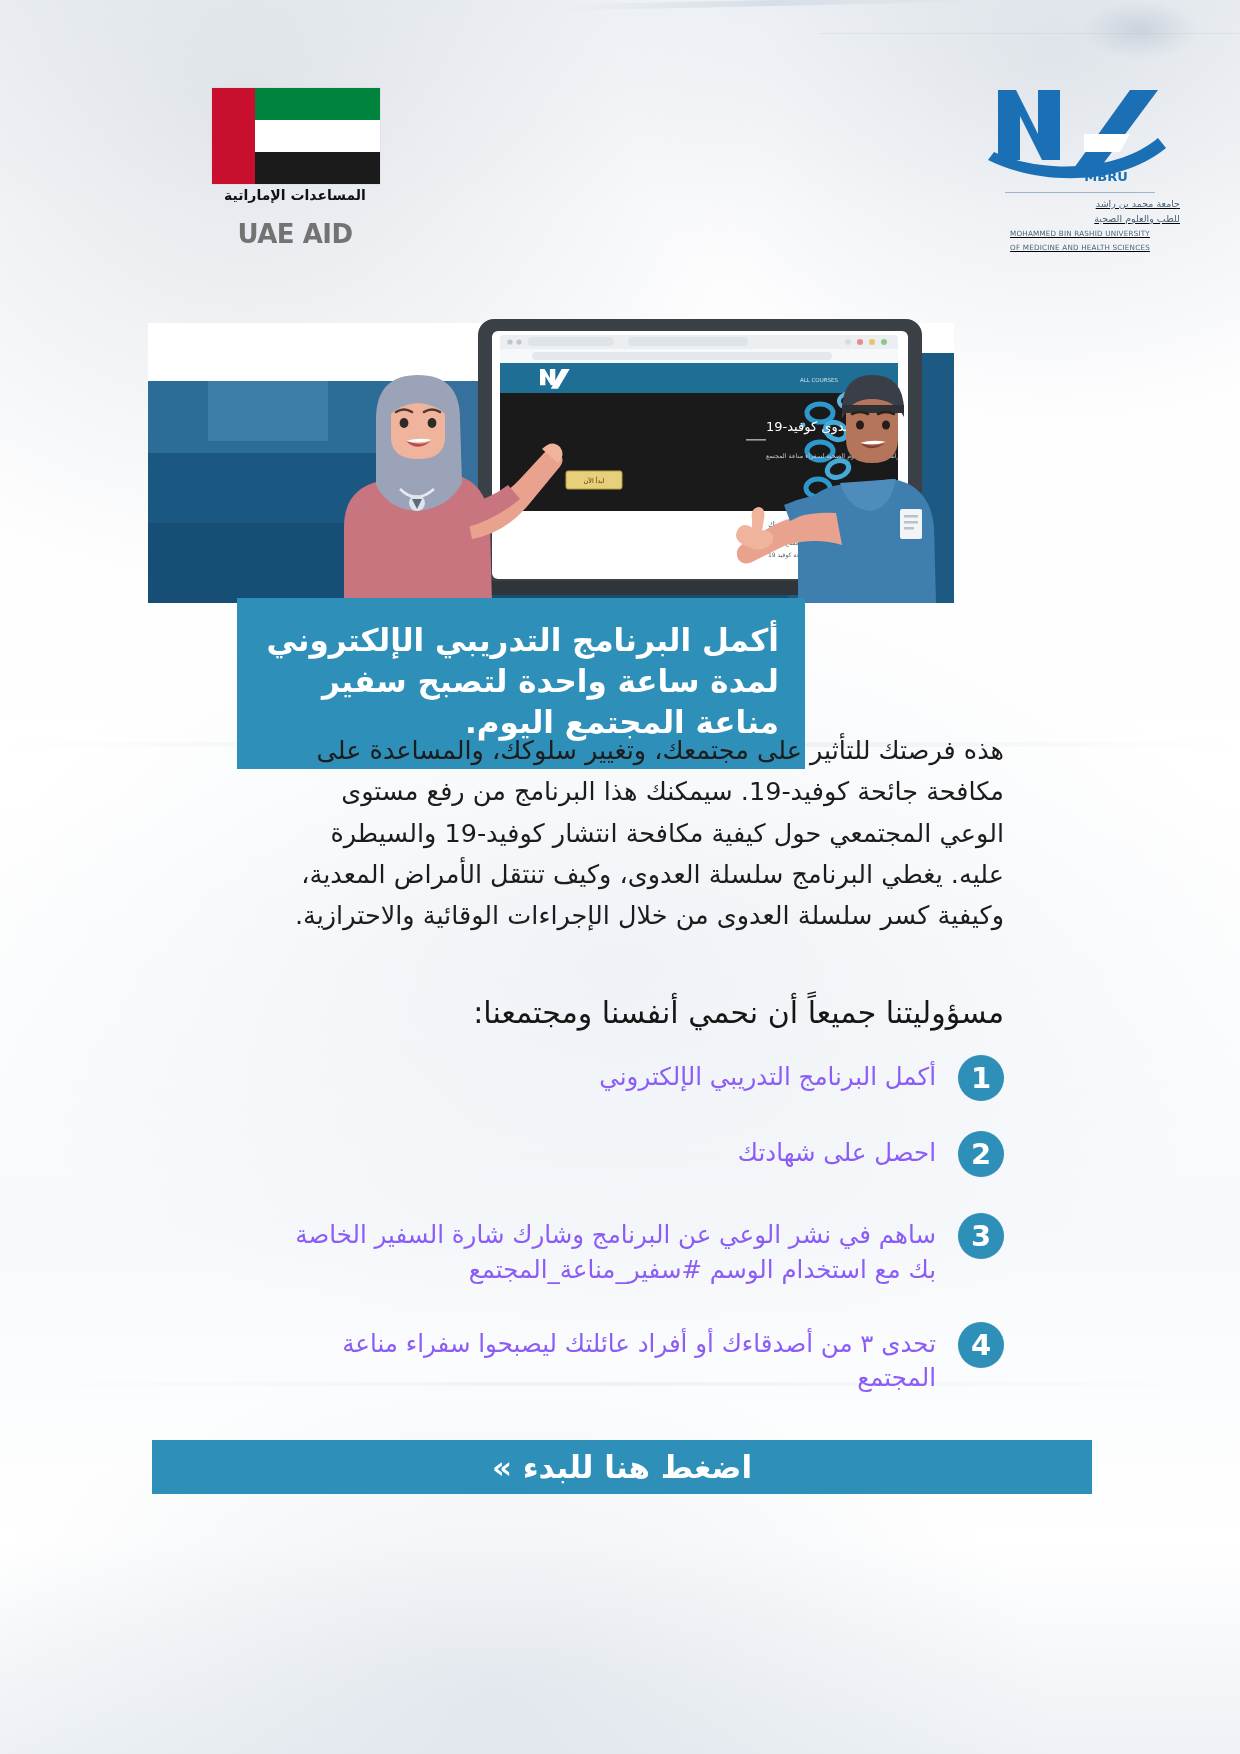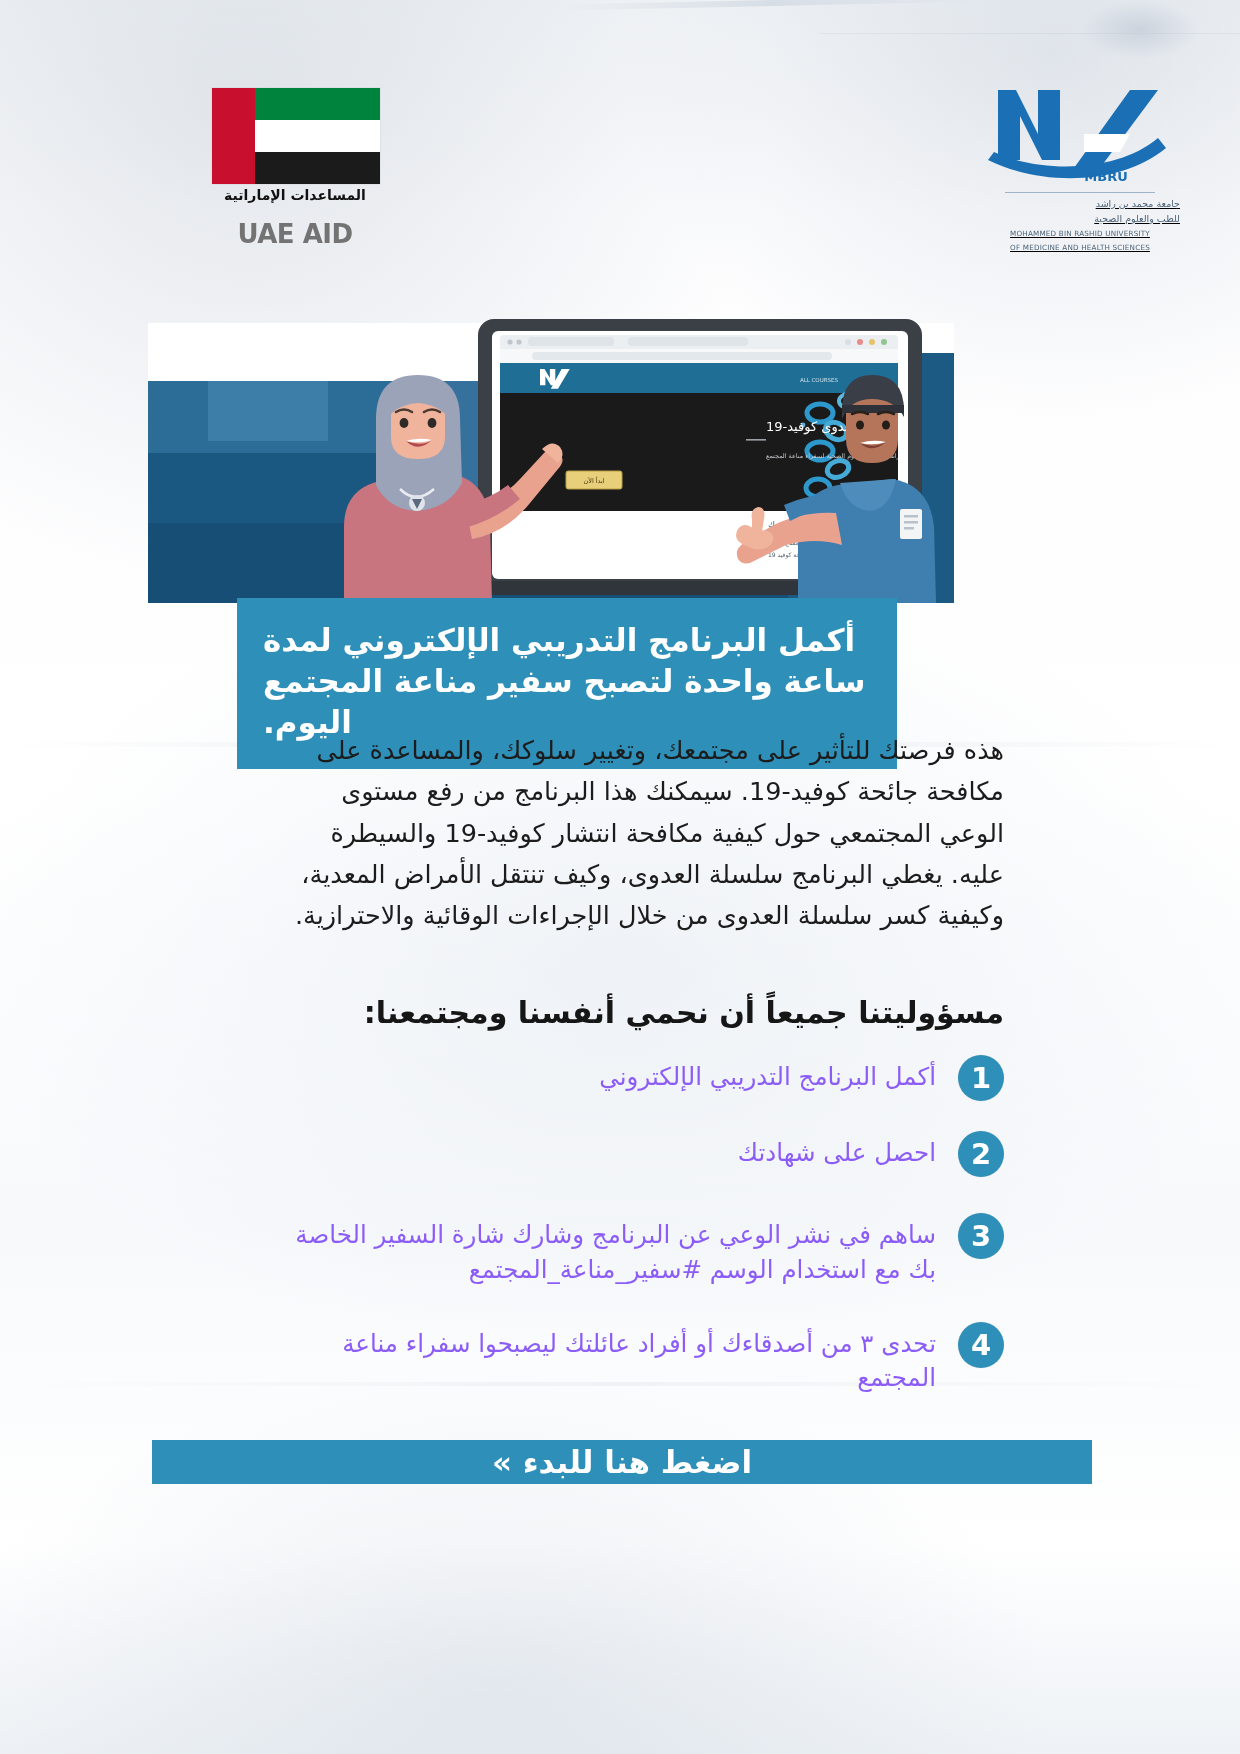--- a/index.html
+++ b/index.html
@@ -78,42 +78,42 @@
   .mbru-en{font-size:7.2px;color:#4a6276;line-height:1.4;margin-top:3px;letter-spacing:.2px;}
 
   
   .illus{
     position:absolute;left:148px;top:313px;width:806px;height:290px;
   }
   .illus svg{display:block;width:100%;height:100%;}
 
   
   .banner{
-    position:absolute;left:237px;top:598px;width:660px;
+    position:absolute;left:237px;top:598px;width:568px;
     background:#2e8fb8;color:#fff;
     padding:22px 26px 26px;
     box-sizing:border-box;
-    text-align:left;
+    text-align:right;
     font-size:31px;font-weight:bold;line-height:1.32;
     letter-spacing:-.2px;
   }
 
   
   .bodytext{
     position:absolute;right:236px;top:730px;width:712px;
     text-align:right;
     font-size:25.5px;line-height:1.62;color:#1c1c1c;
     letter-spacing:-.2px;
   }
 
   
   .subhead{
     position:absolute;right:236px;top:995px;width:712px;
     text-align:right;
-    font-size:30px;font-weight:bold;color:#161616;
+    font-size:30px;font-weight:normal;color:#161616;
     letter-spacing:-.3px;
   }
 
   
   .steps{
     position:absolute;right:236px;top:1055px;width:712px;
   }
   .step{
     display:flex;flex-direction:row;align-items:flex-start;
     margin-bottom:22px;
@@ -131,21 +131,21 @@
     font-size:24.5px;line-height:1.42;color:#8b5cf6;
     padding-right:22px;padding-top:5px;
     letter-spacing:-.2px;
   }
   .step.s1{margin-bottom:30px;}
   .step.s2{margin-bottom:36px;}
   .step.s3{margin-bottom:34px;}
 
   
   .cta{
-    position:absolute;left:152px;top:1440px;width:940px;height:44px;
+    position:absolute;left:152px;top:1440px;width:940px;height:54px;
     background:#2e8fb8;color:#fff;
     display:flex;align-items:center;justify-content:center;
     font-size:31px;font-weight:bold;letter-spacing:.3px;
   }
 
   
   .smudge{position:absolute;border-radius:50%;pointer-events:none;}
 </style>
 </head>
 <body>

